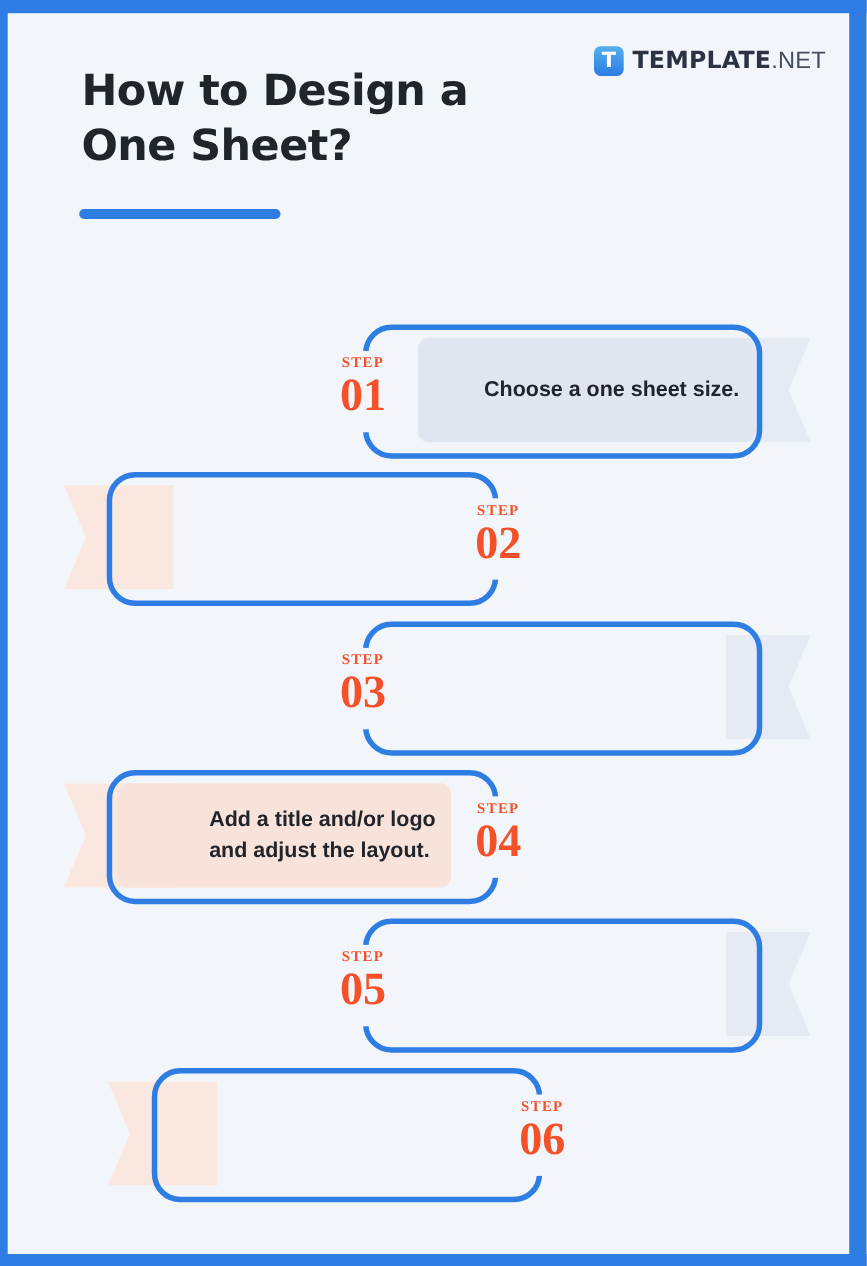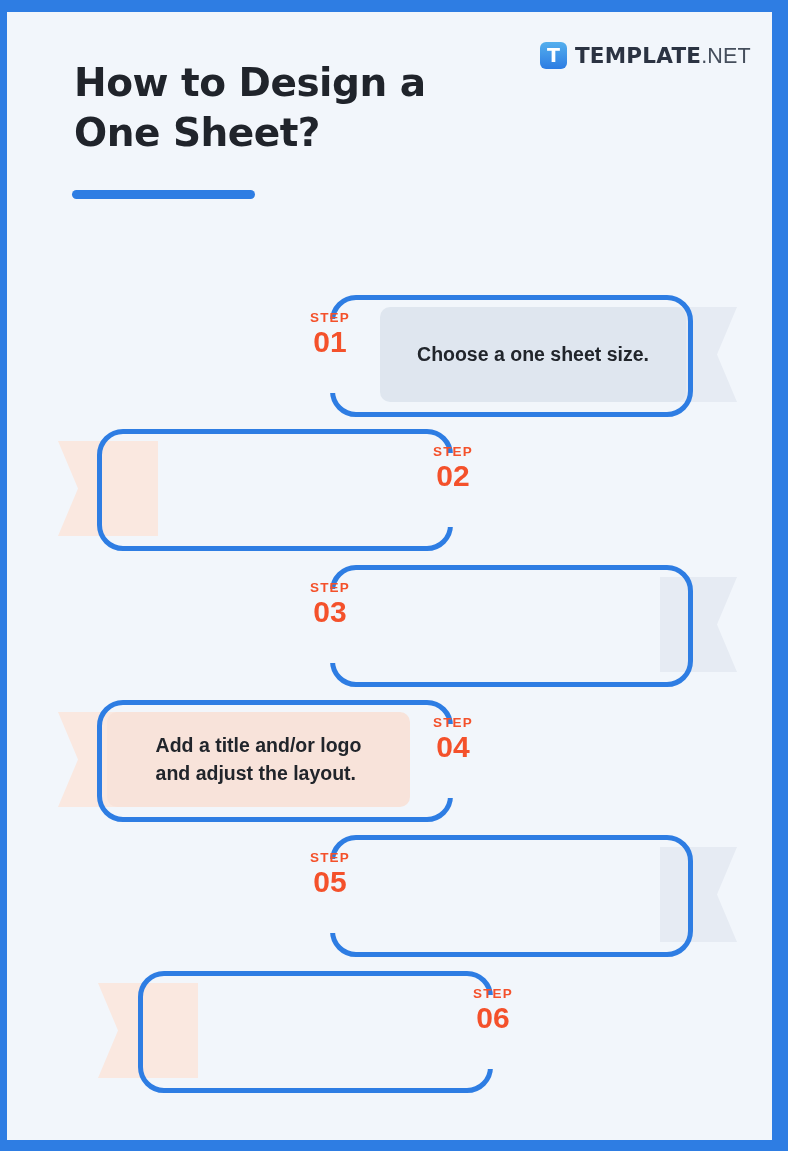--- a/index.html
+++ b/index.html
@@ -62,30 +62,30 @@
   .step{position:absolute;left:0;width:788px;height:122px;}
   .step .ribbon{position:absolute;z-index:0;}
   .step .outline{
     position:absolute;top:0;bottom:0;z-index:1;
     border:5px solid var(--accent-blue);border-radius:26px;
   }
   .step .gap-mask{position:absolute;z-index:2;top:24px;bottom:24px;background:var(--page-bg);}
   .step .fill{
     position:absolute;z-index:3;top:12px;bottom:15px;
     border-radius:10px;
-    display:flex;align-items:center;justify-content:center;
+    display:flex;align-items:center;justify-content:flex-end;
     padding:0 14px;
   }
   .step .step-text{
     font-size:19.5px;font-weight:700;color:var(--text-dark);
     line-height:1.42;text-align:left;white-space:pre-line;
   }
-  .step .label{position:absolute;z-index:4;top:16px;width:72px;text-align:center;color:var(--orange);}
+  .step .label{position:absolute;z-index:4;top:28px;width:72px;text-align:center;color:var(--orange);font-family:Liberation Serif, serif;}
   .step .step-word{font-size:13.5px;font-weight:700;letter-spacing:1.2px;line-height:1.1;}
-  .step .step-num{font-size:30px;font-weight:700;line-height:1.02;margin-top:1px;}
+  .step .step-num{font-size:42px;font-weight:700;line-height:1.02;margin-top:1px;}
   
   .step.right .outline{left:330px;width:363px;}
   .step.right .gap-mask{left:328px;width:9px;}
   .step.right .fill{left:380px;width:306px;}
   .step.right .ribbon{left:660px;width:77px;top:12px;bottom:15px;
     clip-path:polygon(0 0,100% 0,74% 50%,100% 100%,0 100%);}
   .step.right .label{left:294px;}
   
   .step.left .outline{left:97px;width:356px;}
   .step.left .gap-mask{left:446px;width:9px;}

